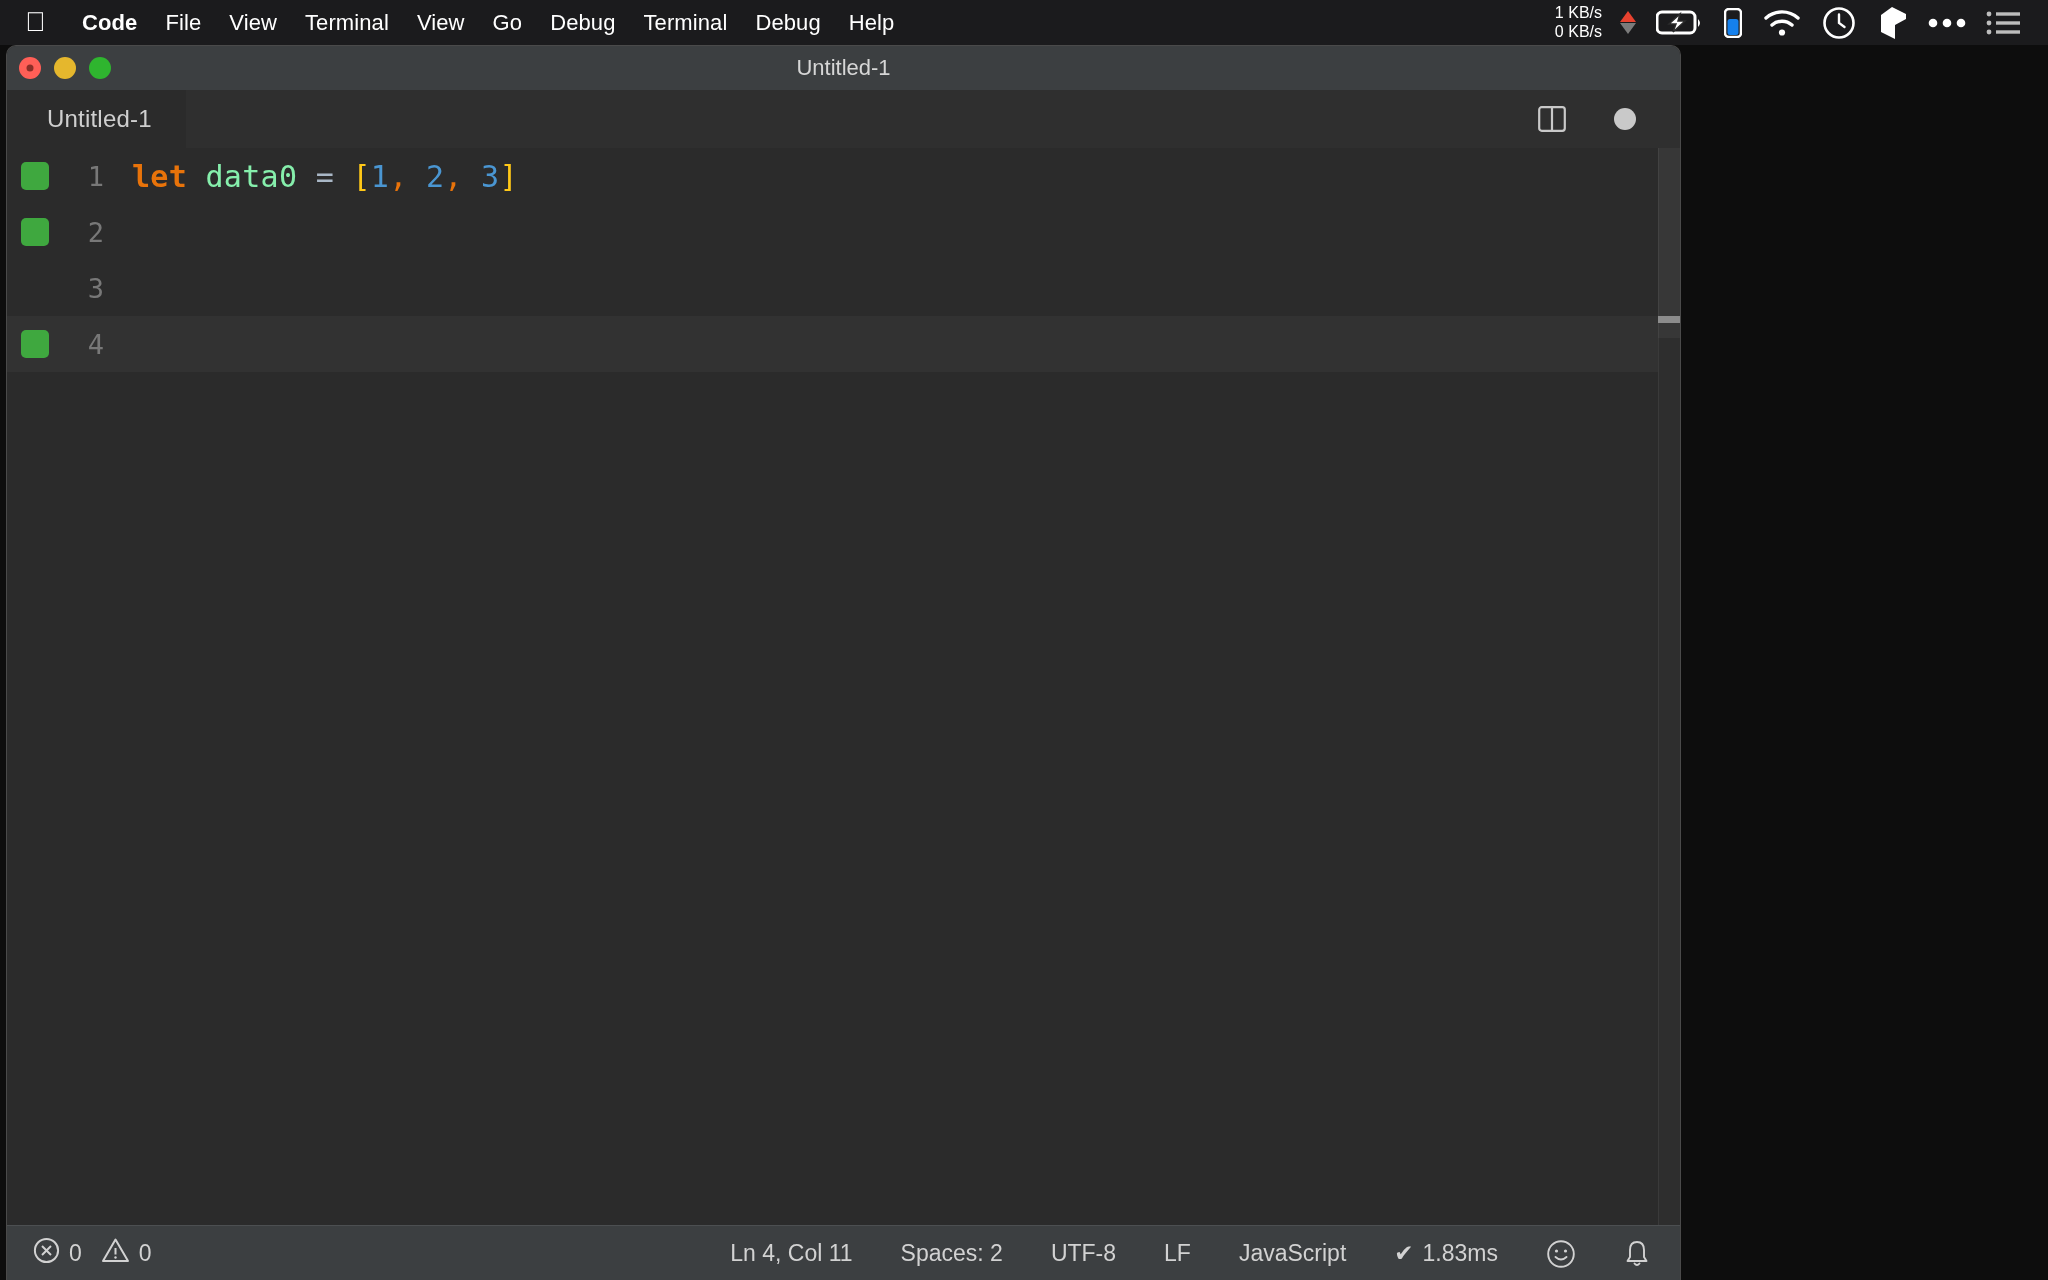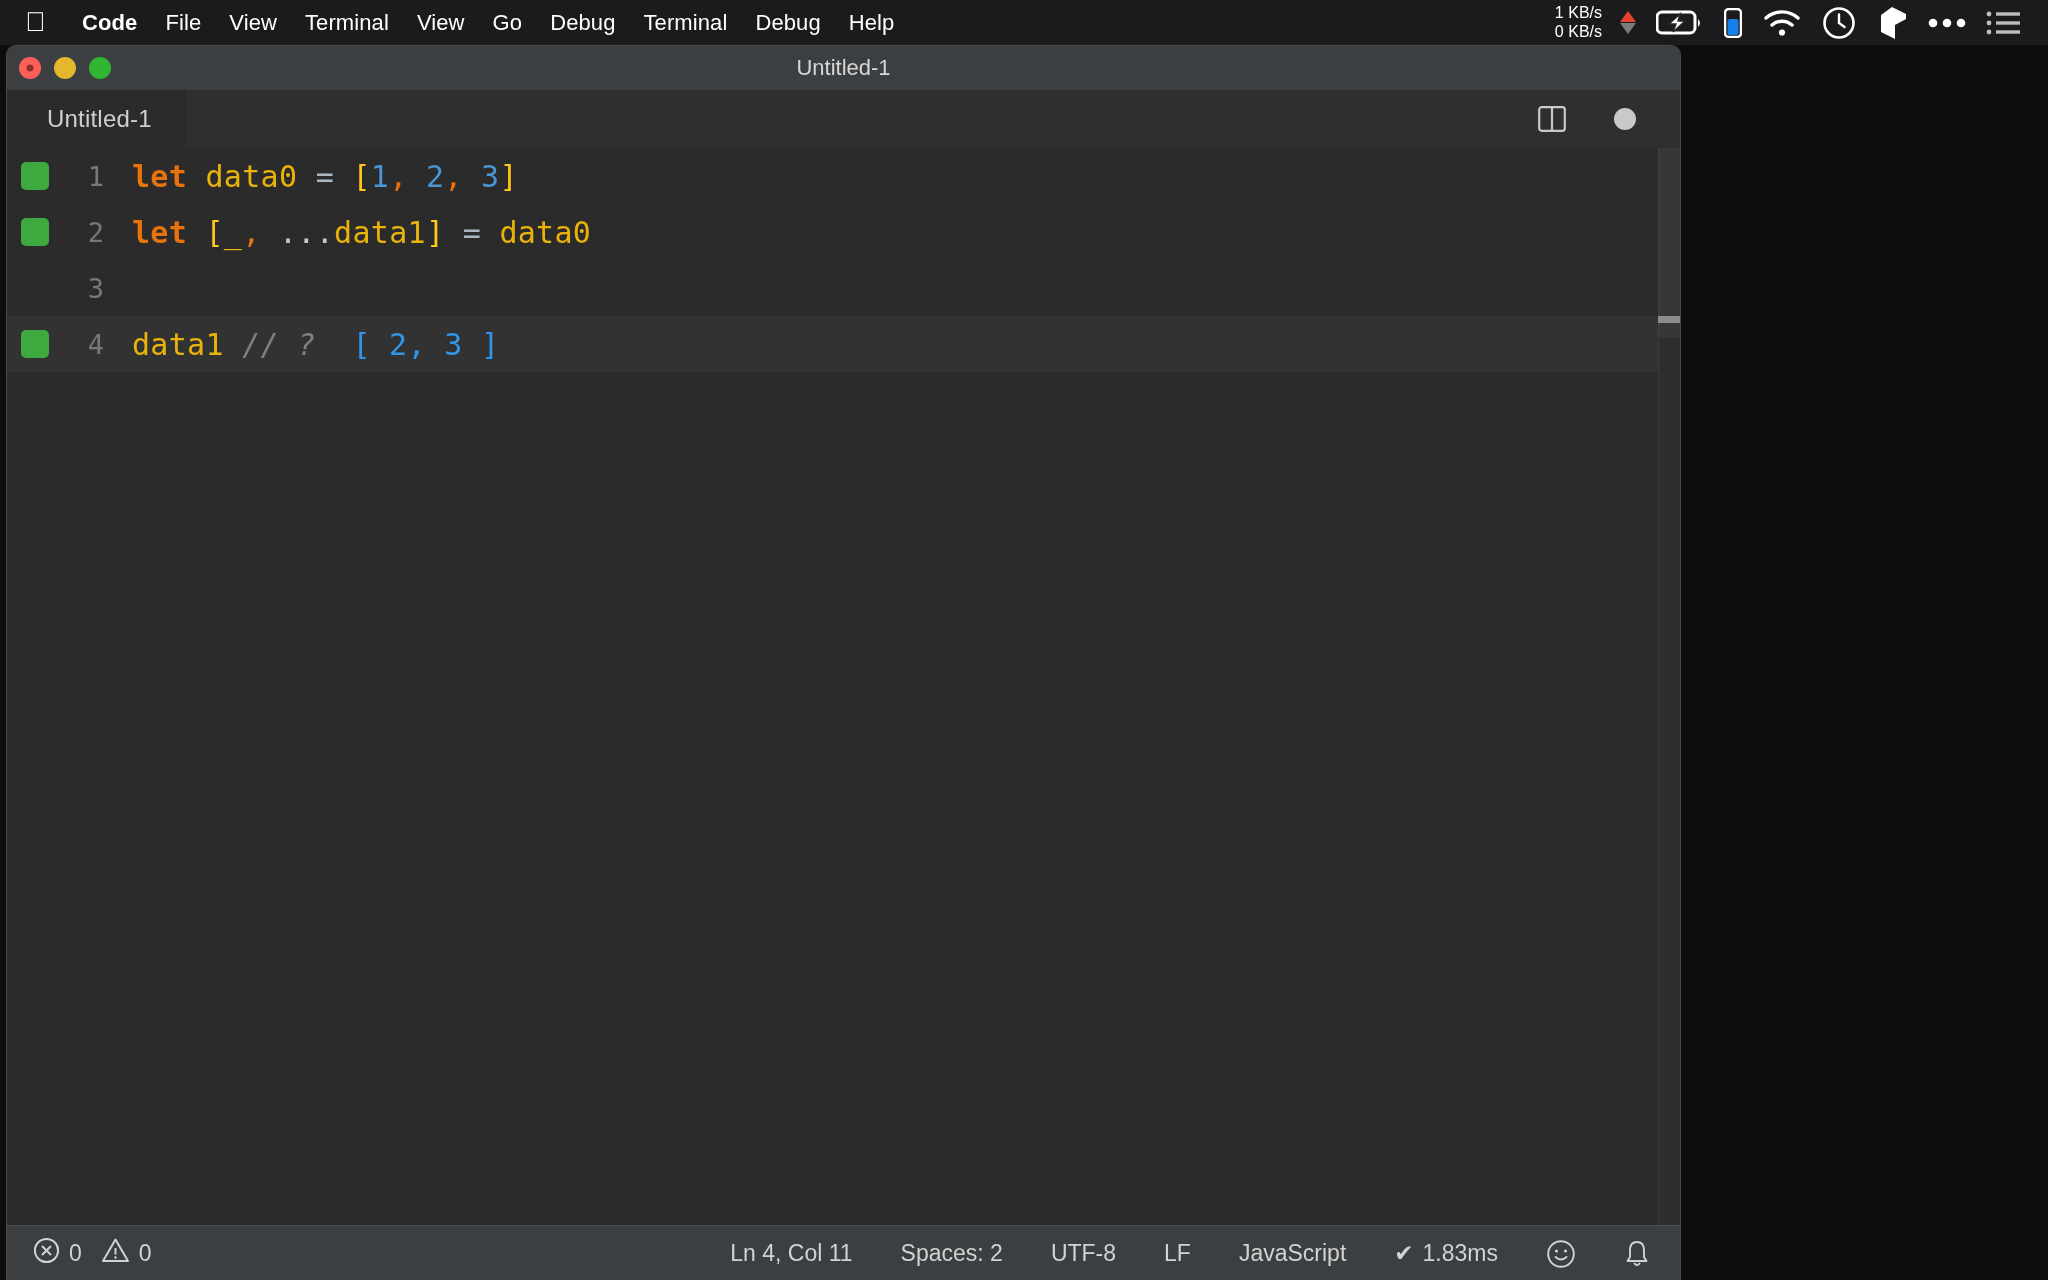--- a/index.html
+++ b/index.html
@@ -174,21 +174,21 @@
     flex: none;
   }
   .code {
     font-family: "DejaVu Sans Mono", monospace;
     font-size: 30px;
     color: #a9b7c6;
     white-space: pre;
     letter-spacing: .3px;
   }
   .tok-kw      { color: #e8730a; font-weight: bold; }
-  .tok-var     { color: #eab308; }
+  .tok-var     { color: #86efac; }
   .tok-op      { color: #a9b7c6; }
   .tok-bracket { color: #ffc817; }
   .tok-num     { color: #4a96d2; }
   .tok-comma   { color: #e8730a; }
   .tok-spread  { color: #c8c8c8; }
   .tok-comment { color: #808080; font-style: italic; }
   .tok-result  { color: #2f96ea; }
 
   
   .ruler {
@@ -352,32 +352,30 @@
 
       <div class="line">
         <div class="gutter-mark"></div>
         <div class="lineno">1</div>
         <div class="code"><span class="tok-kw">let</span><span> </span><span class="tok-var">data0</span><span> </span><span class="tok-op">=</span><span> </span><span class="tok-bracket">[</span><span class="tok-num">1</span><span class="tok-comma">,</span><span> </span><span class="tok-num">2</span><span class="tok-comma">,</span><span> </span><span class="tok-num">3</span><span class="tok-bracket">]</span></div>
       </div>
 
       <div class="line">
         <div class="gutter-mark"></div>
         <div class="lineno">2</div>
-        <div class="code"><span class="tok-kw">let</span><span> </span><span class="tok-bracket">[</span><span class="tok-var">_</span><span class="tok-comma">,</span><span> </span><span class="tok-spread">...</span><span class="tok-var">data1</span><span class="tok-bracket">]</span><span> </span><span class="tok-op">=</span><span> </span><span class="tok-var">data0</span></div>
       </div>
 
       <div class="line">
         <div class="lineno">3</div>
         <div class="code"></div>
       </div>
 
       <div class="line active">
         <div class="gutter-mark"></div>
         <div class="lineno">4</div>
-        <div class="code"><span class="tok-var">data1</span><span> </span><span class="tok-comment">// ?</span><span>  </span><span class="tok-result">[ 2, 3 ]</span></div>
       </div>
 
     </div>
 
     <div class="ruler">
       <div class="ruler-thumb" style="top:0px;height:190px;"></div>
       <div class="ruler-mark" style="top:168px;"></div>
     </div>
   </div>
 

